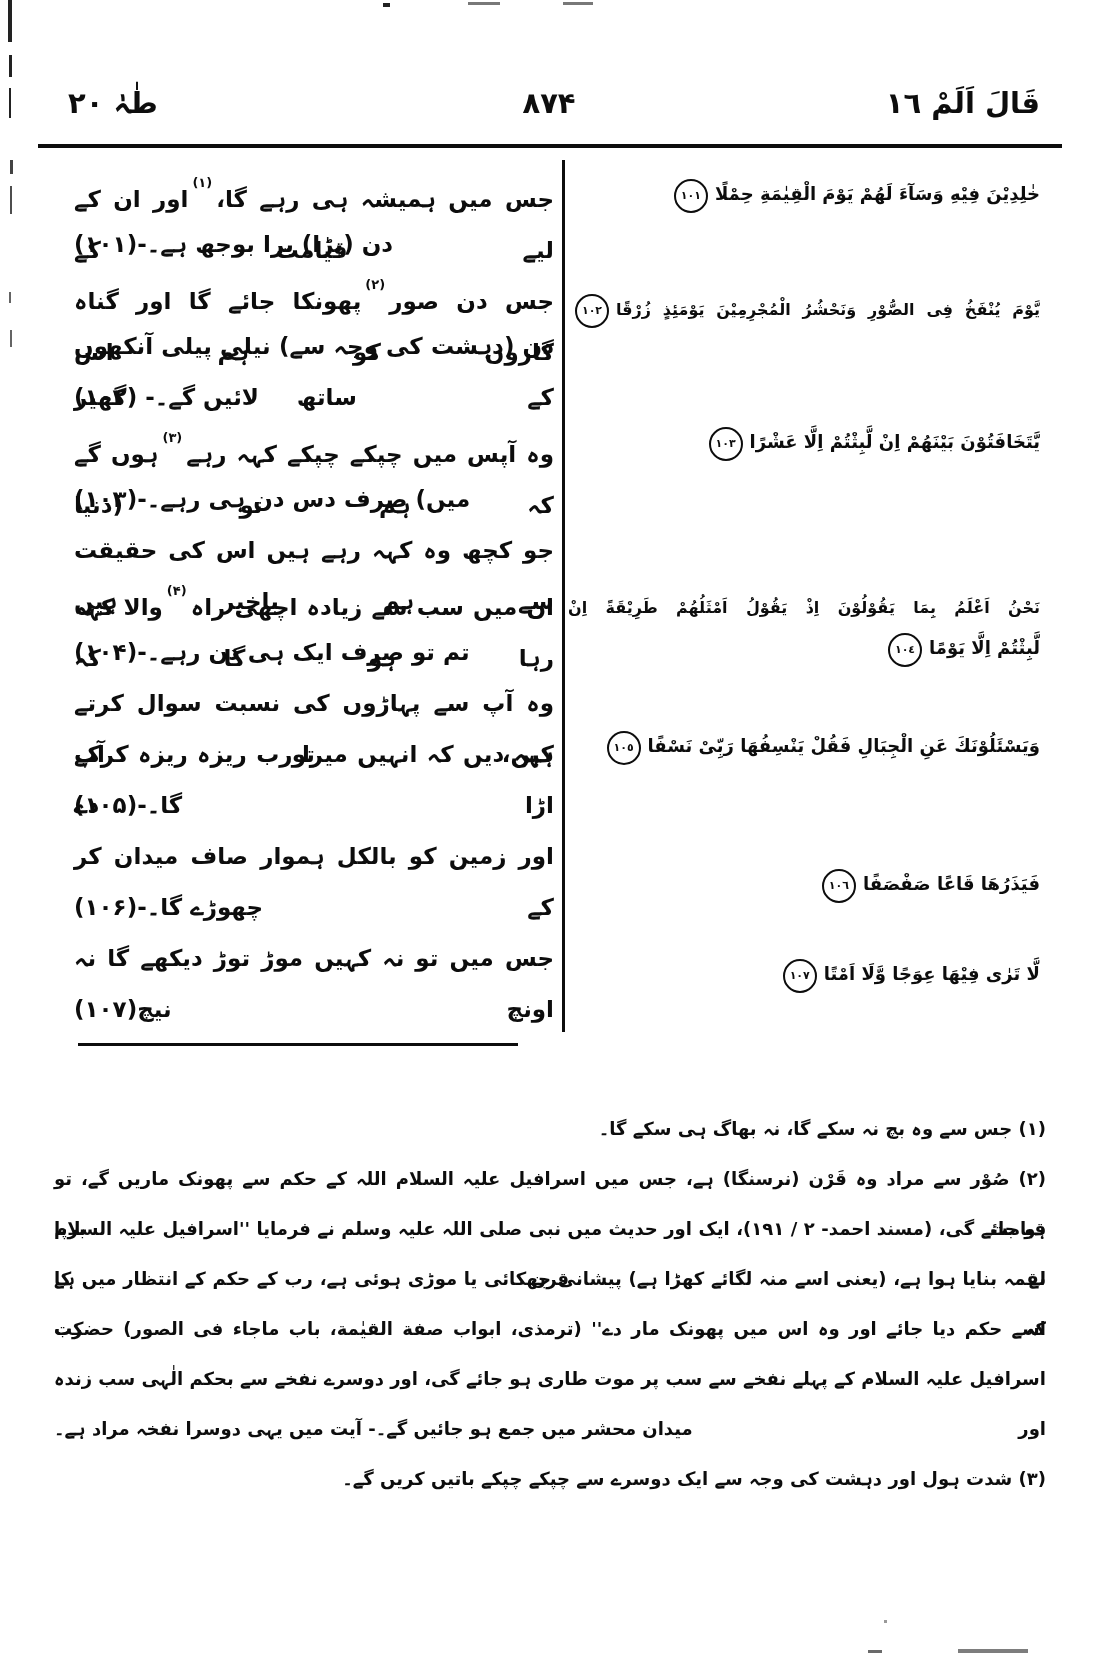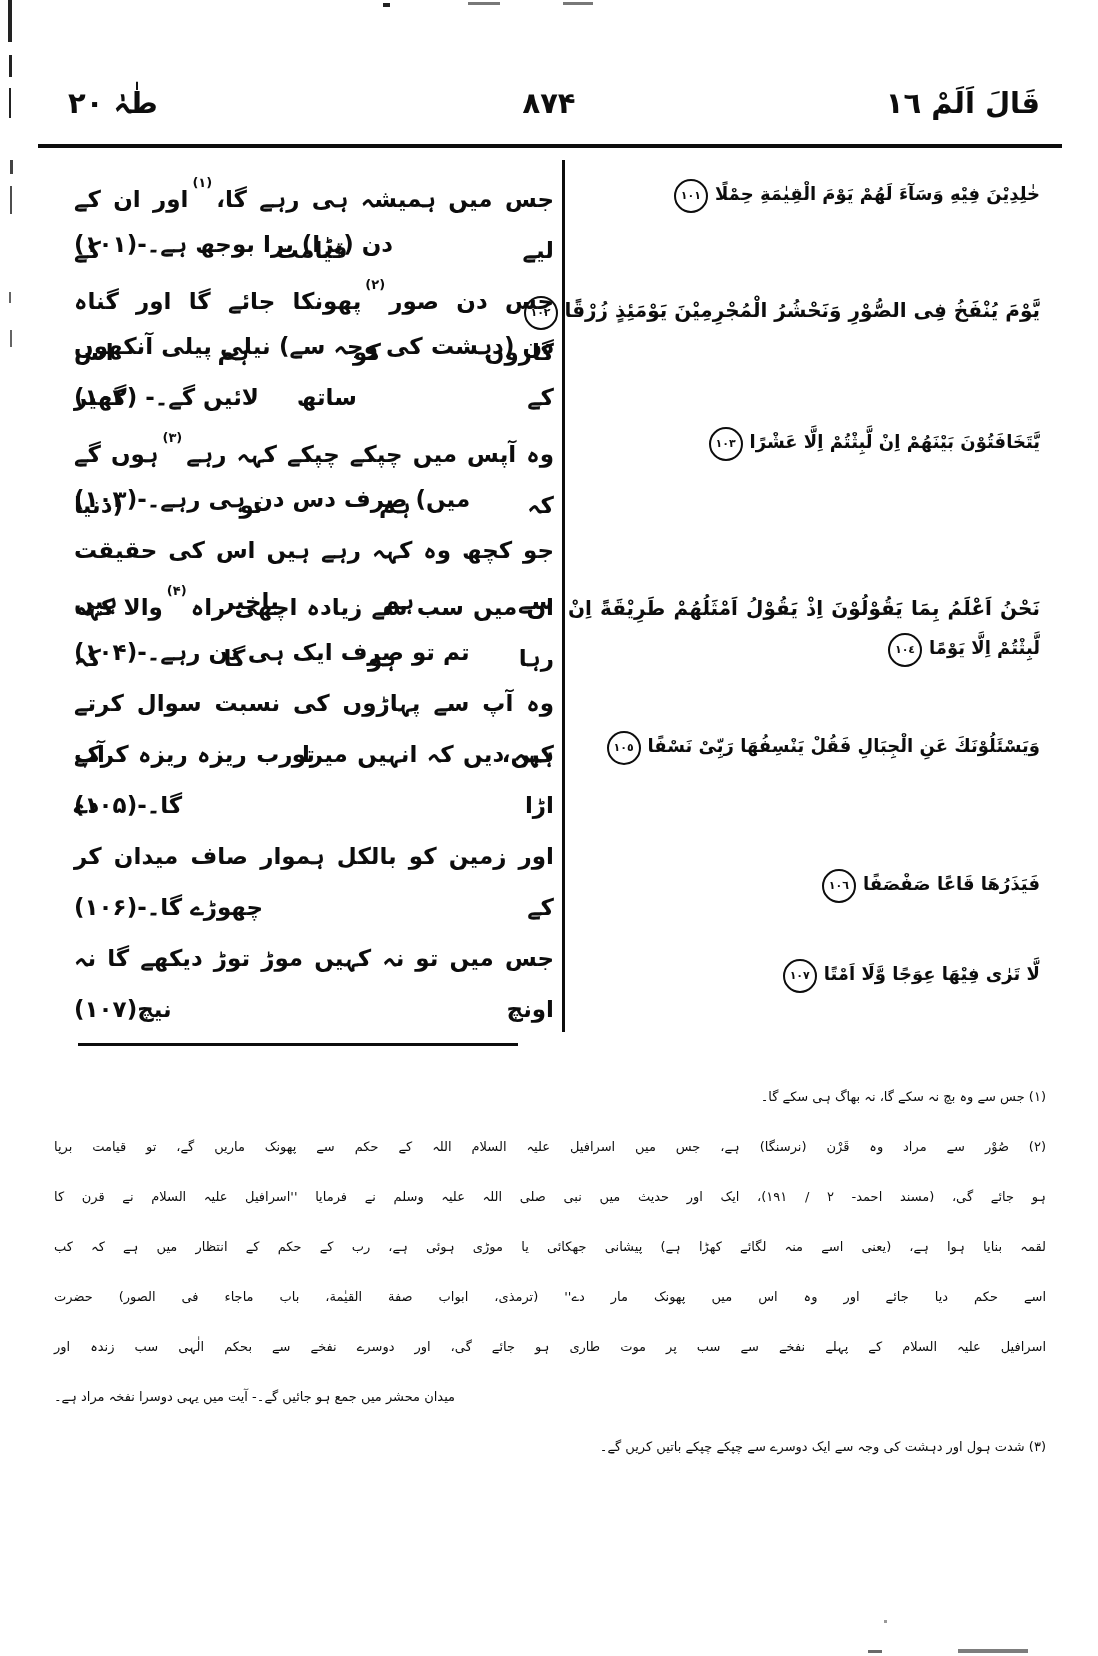--- a/index.html
+++ b/index.html
@@ -14,21 +14,21 @@
   .hdr-right{right:58px;}
   .rule-top{position:absolute;left:38px;top:144px;width:1024px;height:4px;background:#0d0d0d;}
   
   .divider{position:absolute;left:562px;top:160px;width:3px;height:872px;background:#0d0d0d;}
   
   .verse{
     position:absolute;right:58px;width:472px;direction:rtl;text-align:right;
     font-weight:bold;white-space:nowrap;height:48px;line-height:48px;
   }
   .verse .v-text{font-size:18px;}
-  .verse.long .v-text{font-size:20px;}
+  .verse.long .v-text{font-size:16px;}
   .verse.full{text-align:justify;text-align-last:justify;}
   .medallion{
     display:inline-flex;align-items:center;justify-content:center;
     width:30px;height:30px;border:2px solid #0d0d0d;border-radius:50%;
     font-size:11px;font-weight:bold;margin:0 7px;vertical-align:middle;line-height:1;
   }
   .medallion:empty{display:none;}
   
   .urdu-col{
     position:absolute;left:74px;top:168px;width:480px;direction:rtl;
@@ -38,22 +38,22 @@
   .t-line.justify{text-align:justify;text-align-last:justify;}
   .t-line.mid{text-align:left;}
   .t-line.left{text-align:left;}
   .fn-mark{
     font-size:13px;position:relative;top:-11px;margin:0 4px;display:inline-block;font-weight:bold;
   }
   .fn-mark:empty{display:none;}
   
   .fn-sep{position:absolute;left:78px;top:1043px;width:440px;height:3px;background:#0d0d0d;}
   .footnotes{
-    position:absolute;left:54px;top:1072px;width:992px;direction:rtl;
-    font-size:13px;line-height:50px;
+    position:absolute;left:54px;top:1104px;width:992px;direction:rtl;
+    font-size:18px;line-height:50px;font-weight:bold;
   }
   .f-line{height:50px;}
   .f-line.justify{text-align:justify;text-align-last:justify;}
   .f-line.right{text-align:right;}
   .f-line.mid{text-align:right;}
   .f-line.left{text-align:left;}
   
   .art{position:absolute;background:#222;}
   .a1{left:8px;top:0;width:4px;height:42px;}
   .a2{left:9px;top:55px;width:3px;height:22px;}

